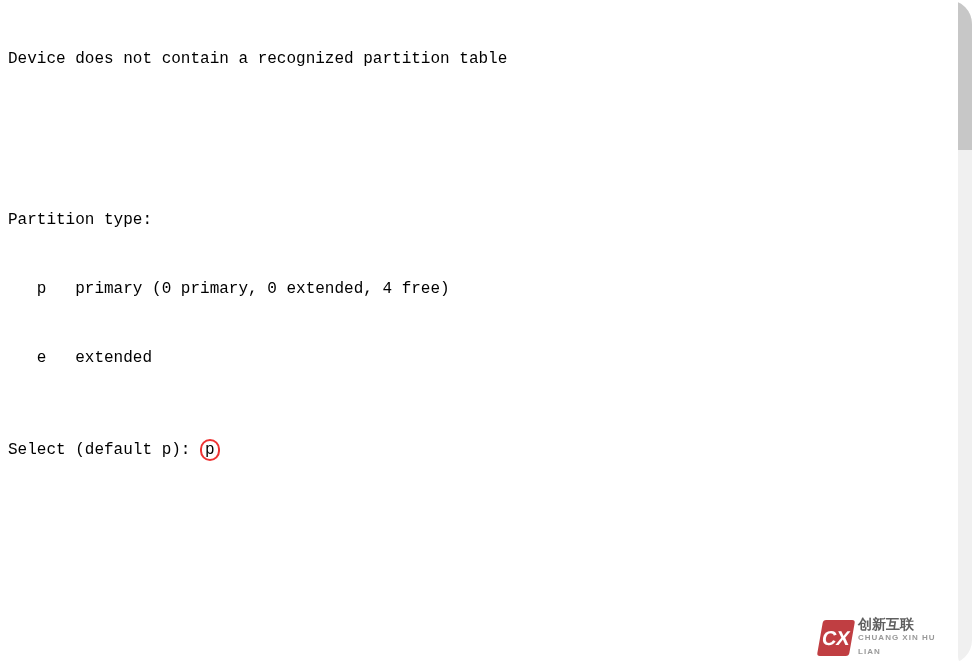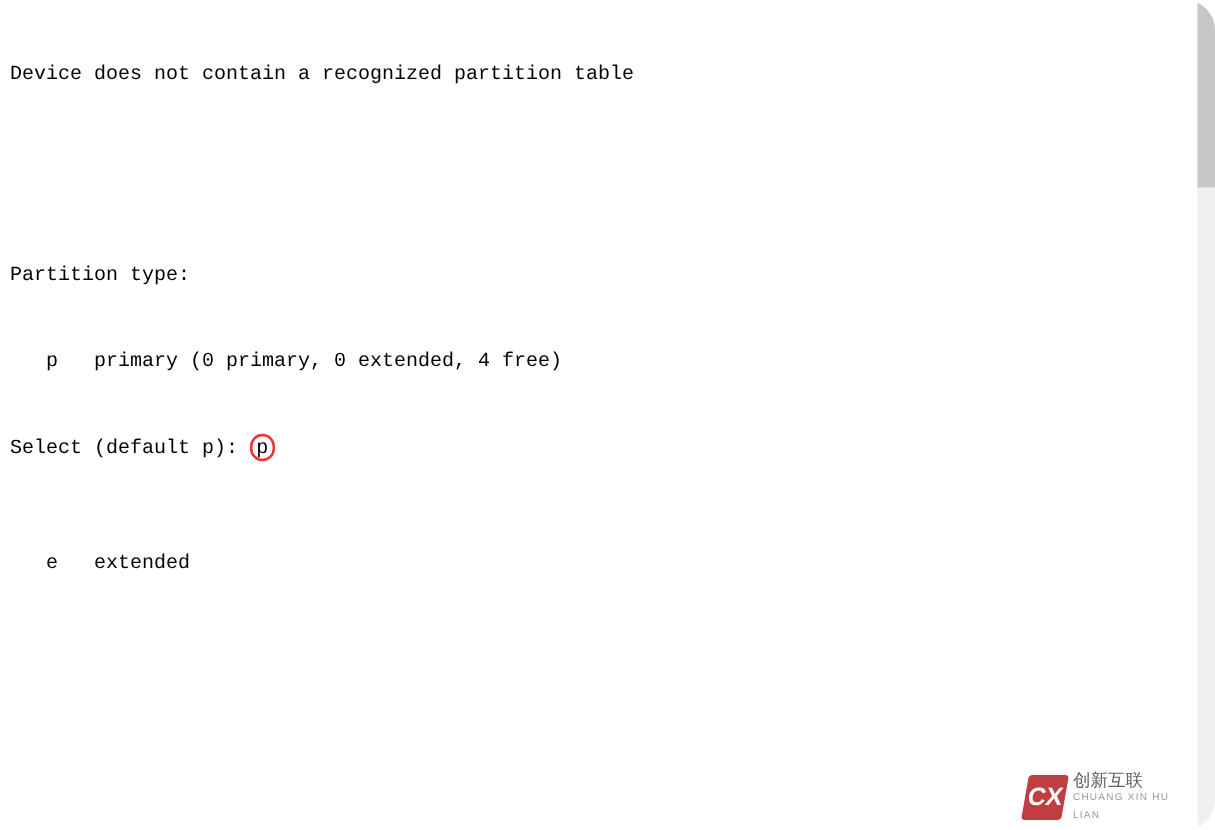--- a/index.html
+++ b/index.html
@@ -5,38 +5,38 @@
   * { margin:0; padding:0; box-sizing:border-box;border-radius:24px; }
   html,body { width:972px; height:664px; background:#fff; font-family:"Courier New",Consolas,monospace; font-size:16px; line-height:23px; color:#000; overflow:hidden; }
   .viewport { position:relative; width:972px; height:664px; }
   .scroll-track { position:absolute; right:0; top:0; width:14px; height:100%; background:#f0f0f0; }
   .scroll-thumb { position:absolute; right:0; top:0; width:14px; height:150px; background:#c7c7c7; border-radius:0; }
   .term { position:relative; padding:2px 4px 0 8px; white-space:pre; }
   .line { display:block; }
   .boxed-red { display:inline-block; border:2px solid #e33; padding:0 3px; line-height:18px; height:22px; vertical-align:baseline; }
   .logo { position:absolute; right:22px; bottom:6px; width:130px; height:40px; display:flex; align-items:center; gap:6px; opacity:0.85; }
   .logo-badge { width:36px; height:36px; background:#b51d22; color:#fff; font-weight:bold; font-family:Arial,sans-serif; font-size:20px; display:flex; align-items:center; justify-content:center; transform:skewX(-10deg); border-radius:3px; }
-  .logo-text { font-family:Arial,sans-serif; font-size:14px; color:#444; line-height:14px; }
+  .logo-text { font-family:Arial,sans-serif; font-size:14px; color:#444; line-height:14px;font-weight:bold; }
   .logo-text small { font-size:8px; color:#888; letter-spacing:1px; display:block; }
 </style>
 </head>
 <body>
 
 <div class="viewport">
 
   <div class="term">
     <span class="line">Device does not contain a recognized partition table</span>
     <span class="line"></span>
 
 
     <span class="line">Partition type:</span>
     <span class="line">   p   primary (0 primary, 0 extended, 4 free)</span>
+    <span class="line">   e   extended</span>
+
     <span class="line"><span>Select (default p): </span><span class="boxed-red">p</span></span>
-
-    <span class="line">   e   extended</span>
 
     
     
     
     
     
     
     <span class="line"></span>
 
     

